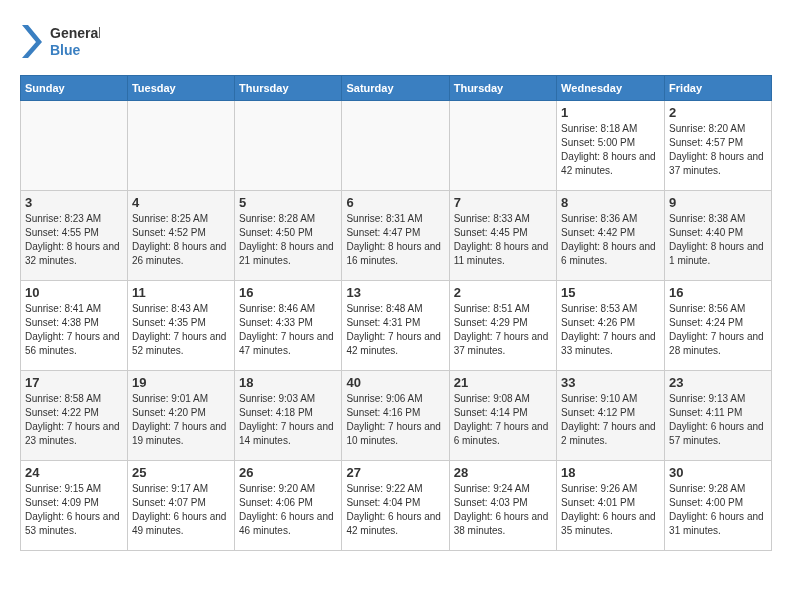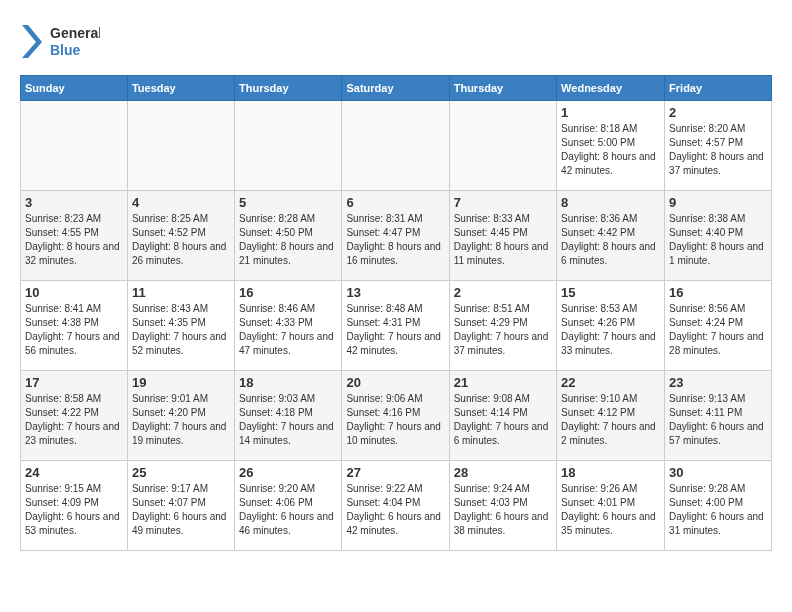--- a/index.html
+++ b/index.html
@@ -179,29 +179,29 @@
         </td>
         <td>
           <span class="day-number">19</span>
           <div class="day-info">Sunrise: 9:01 AM<br>Sunset: 4:20 PM<br>Daylight: 7 hours and 19 minutes.</div>
         </td>
         <td>
           <span class="day-number">18</span>
           <div class="day-info">Sunrise: 9:03 AM<br>Sunset: 4:18 PM<br>Daylight: 7 hours and 14 minutes.</div>
         </td>
         <td>
-          <span class="day-number">20</span>
+          <span class="day-number">40</span>
           <div class="day-info">Sunrise: 9:06 AM<br>Sunset: 4:16 PM<br>Daylight: 7 hours and 10 minutes.</div>
         </td>
         <td>
           <span class="day-number">21</span>
           <div class="day-info">Sunrise: 9:08 AM<br>Sunset: 4:14 PM<br>Daylight: 7 hours and 6 minutes.</div>
         </td>
         <td>
-          <span class="day-number">22</span>
+          <span class="day-number">33</span>
           <div class="day-info">Sunrise: 9:10 AM<br>Sunset: 4:12 PM<br>Daylight: 7 hours and 2 minutes.</div>
         </td>
         <td>
           <span class="day-number">23</span>
           <div class="day-info">Sunrise: 9:13 AM<br>Sunset: 4:11 PM<br>Daylight: 6 hours and 57 minutes.</div>
         </td>
       </tr>
       <tr class="row-odd">
         <td>
           <span class="day-number">24</span>

